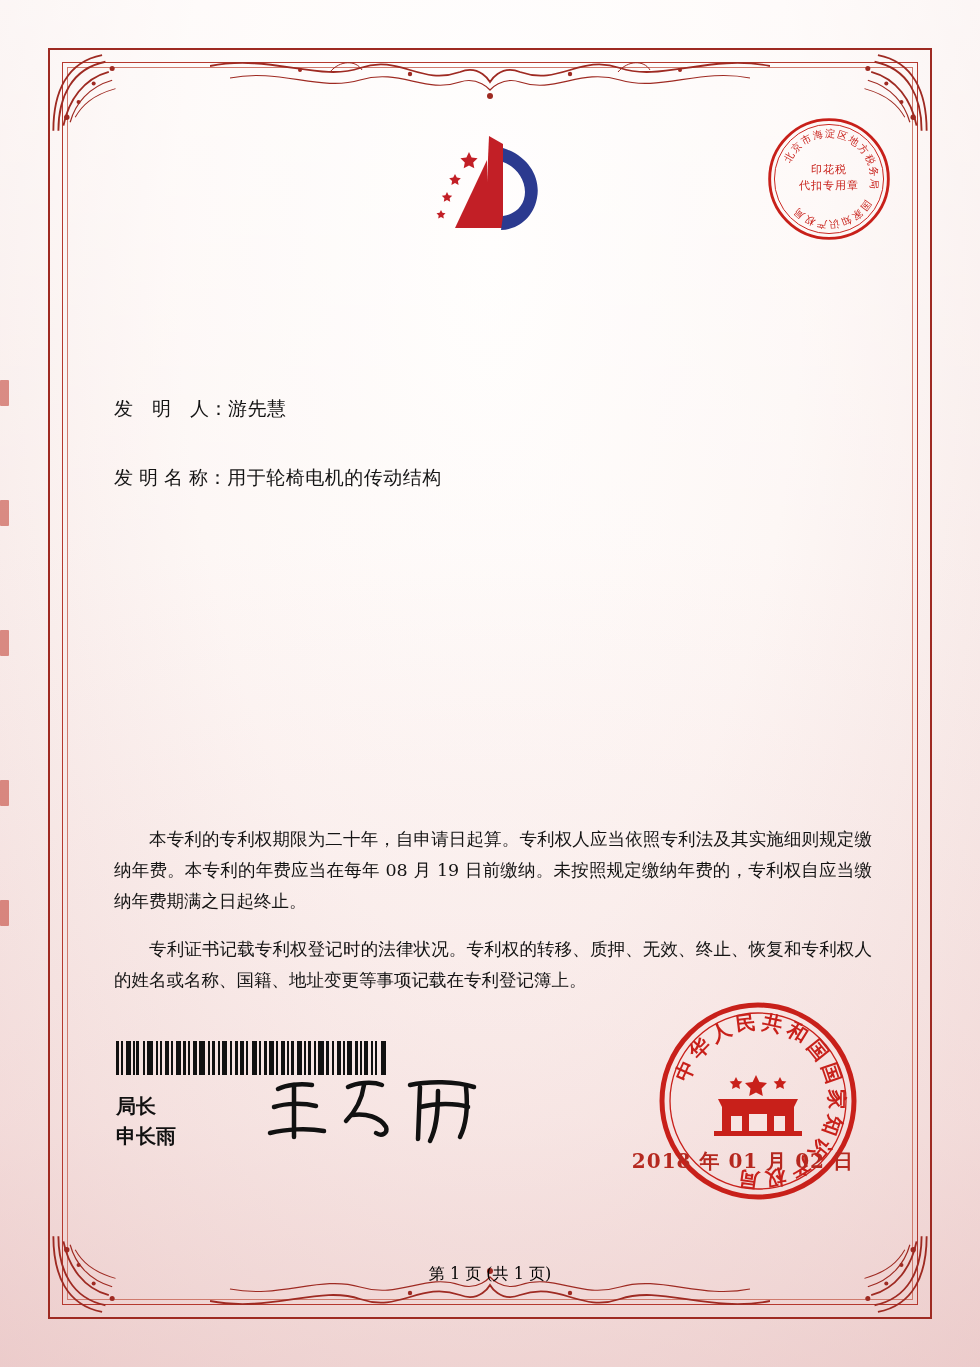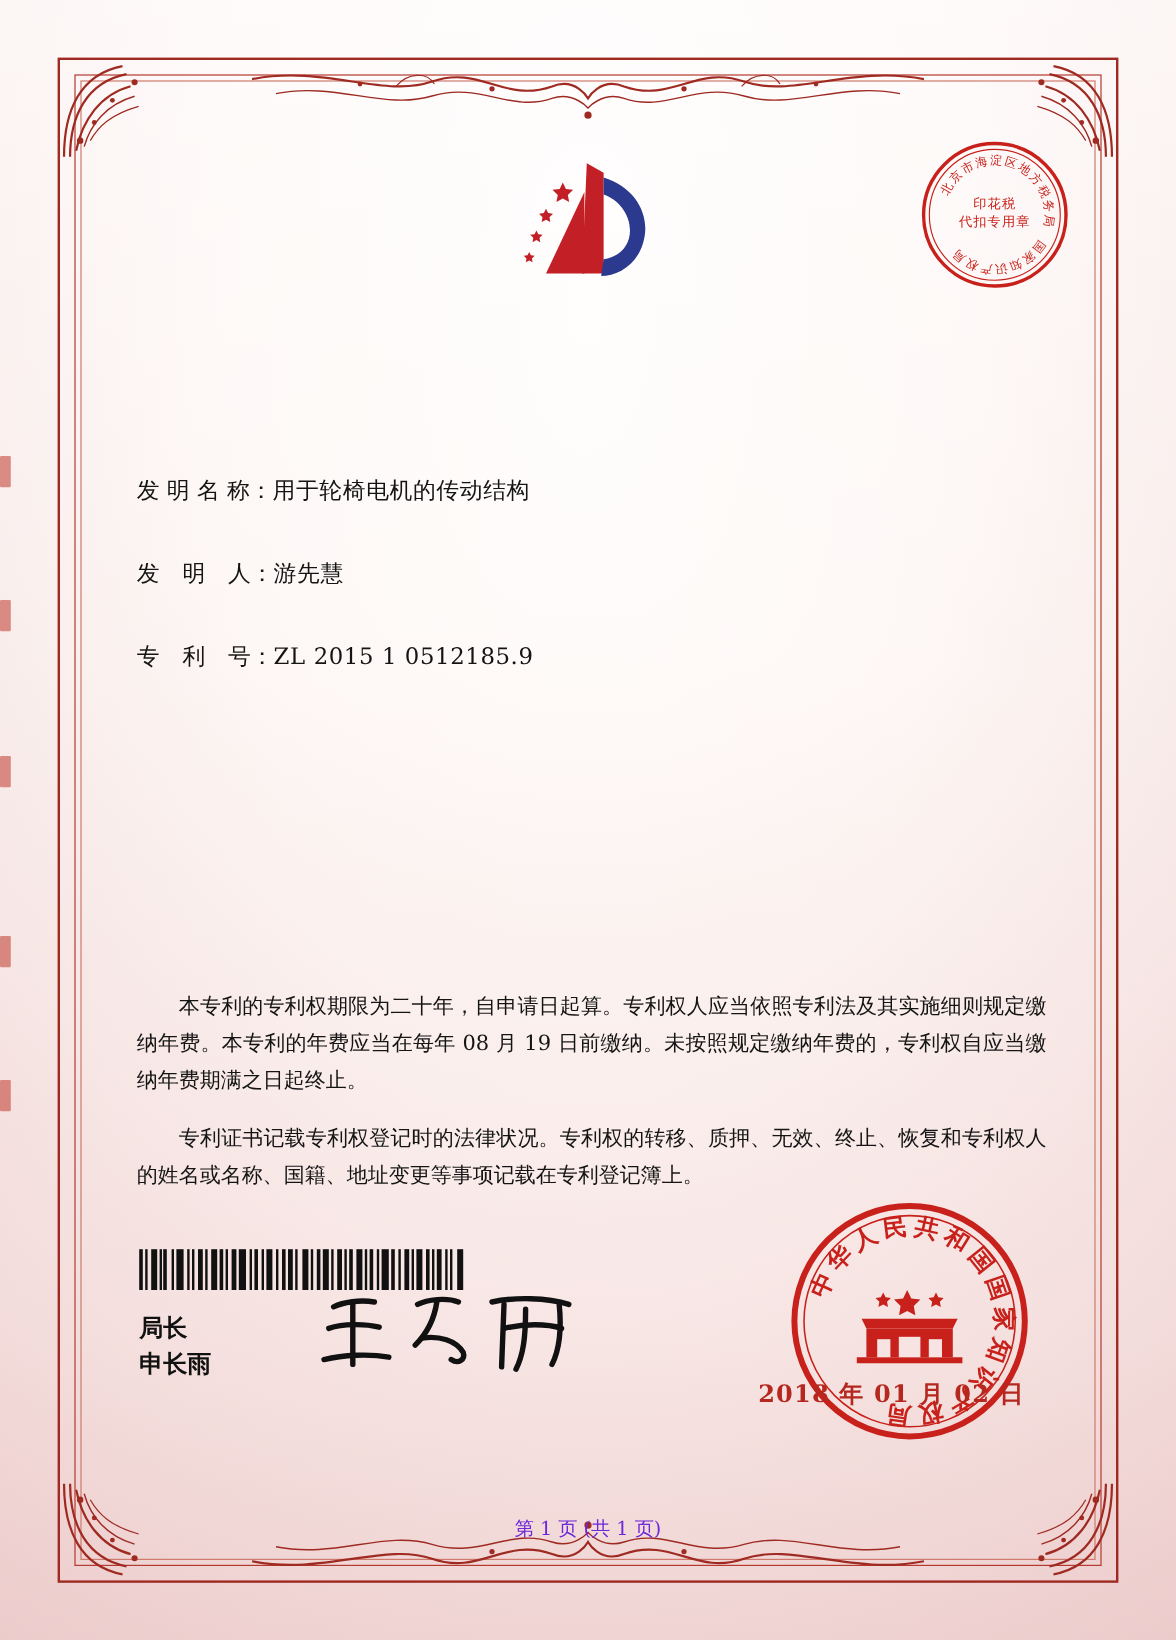--- a/index.html
+++ b/index.html
@@ -124,21 +124,21 @@
     position:absolute;right:36px;bottom:96px;
     font-family:"DejaVu Serif", serif;
     font-size:20px;color:#b5281f;letter-spacing:1px;
     font-weight:bold;
   }
 
   .footer{
     position:absolute;left:0;right:0;bottom:-14px;
     text-align:center;
     font-family:"DejaVu Serif", serif;
-    font-size:16px;color:#6d28d9;
+    font-size:16px;color:#000000;
   }
 </style>
 </head>
 <body>
 
 <div class="paper"></div>
 
 <div class="edge-marks">
   <i style="top:0;"></i>
     <i style="top:120px;"></i>
@@ -273,27 +273,24 @@
         <textPath href="#ringtxt2" startOffset="8%">国家知识产权局</textPath>
       </text>
       <text x="70" y="64" text-anchor="middle" font-family="DejaVu Serif, serif" font-size="11.5" fill="#c8201a" letter-spacing="1">印花税</text>
       <text x="70" y="80" text-anchor="middle" font-family="DejaVu Serif, serif" font-size="11.5" fill="#c8201a" letter-spacing="1">代扣专用章</text>
     </svg>
   </div>
 
 
   <div class="fields">
     <div class="field">
-      <span class="lbl">发 明 名 称：</span><span class="val">用于轮椅电机的传动结构</span>
-    </div>
-    <div class="field">
       <span class="lbl">发　明　人：</span><span class="val">游先慧</span>
     </div>
     <div class="field">
-      <span class="lbl">专　利　号：</span><span class="val">ZL 2015 1 0512185.9</span>
+      <span class="lbl">发 明 名 称：</span><span class="val">用于轮椅电机的传动结构</span>
     </div>
   </div>
 
   <div class="paras">
     <p class="para">本专利的专利权期限为二十年，自申请日起算。专利权人应当依照专利法及其实施细则规定缴纳年费。本专利的年费应当在每年 08 月 19 日前缴纳。未按照规定缴纳年费的，专利权自应当缴纳年费期满之日起终止。</p>
     <p class="para">专利证书记载专利权登记时的法律状况。专利权的转移、质押、无效、终止、恢复和专利权人的姓名或名称、国籍、地址变更等事项记载在专利登记簿上。</p>
   </div>
 
   <div class="barcode">
     <i style="width:3px"></i>

